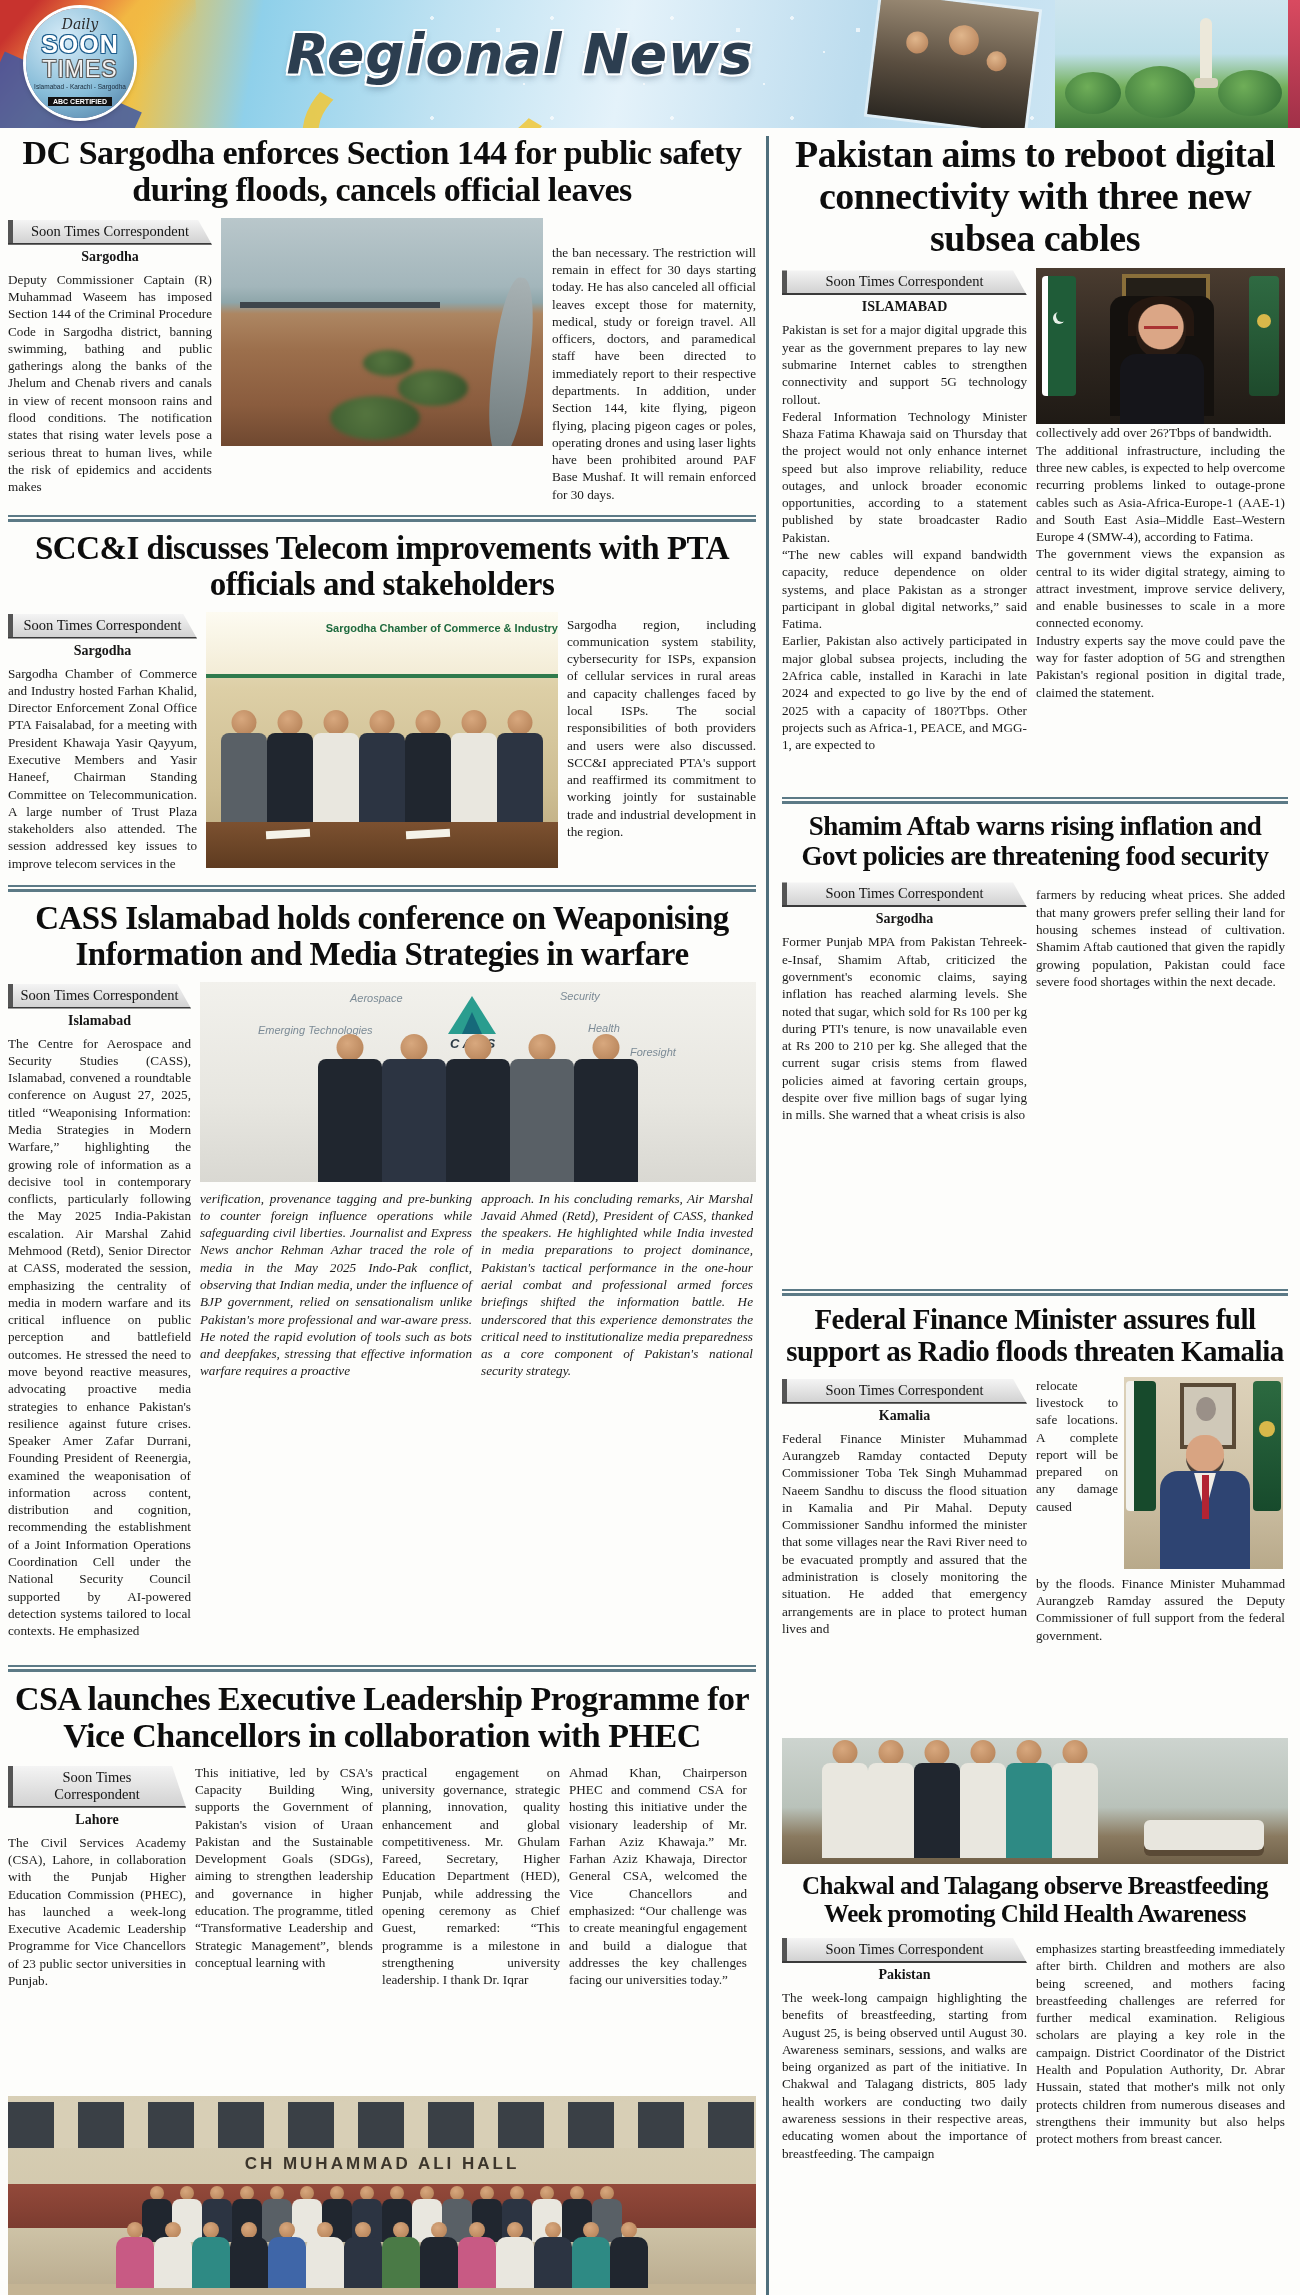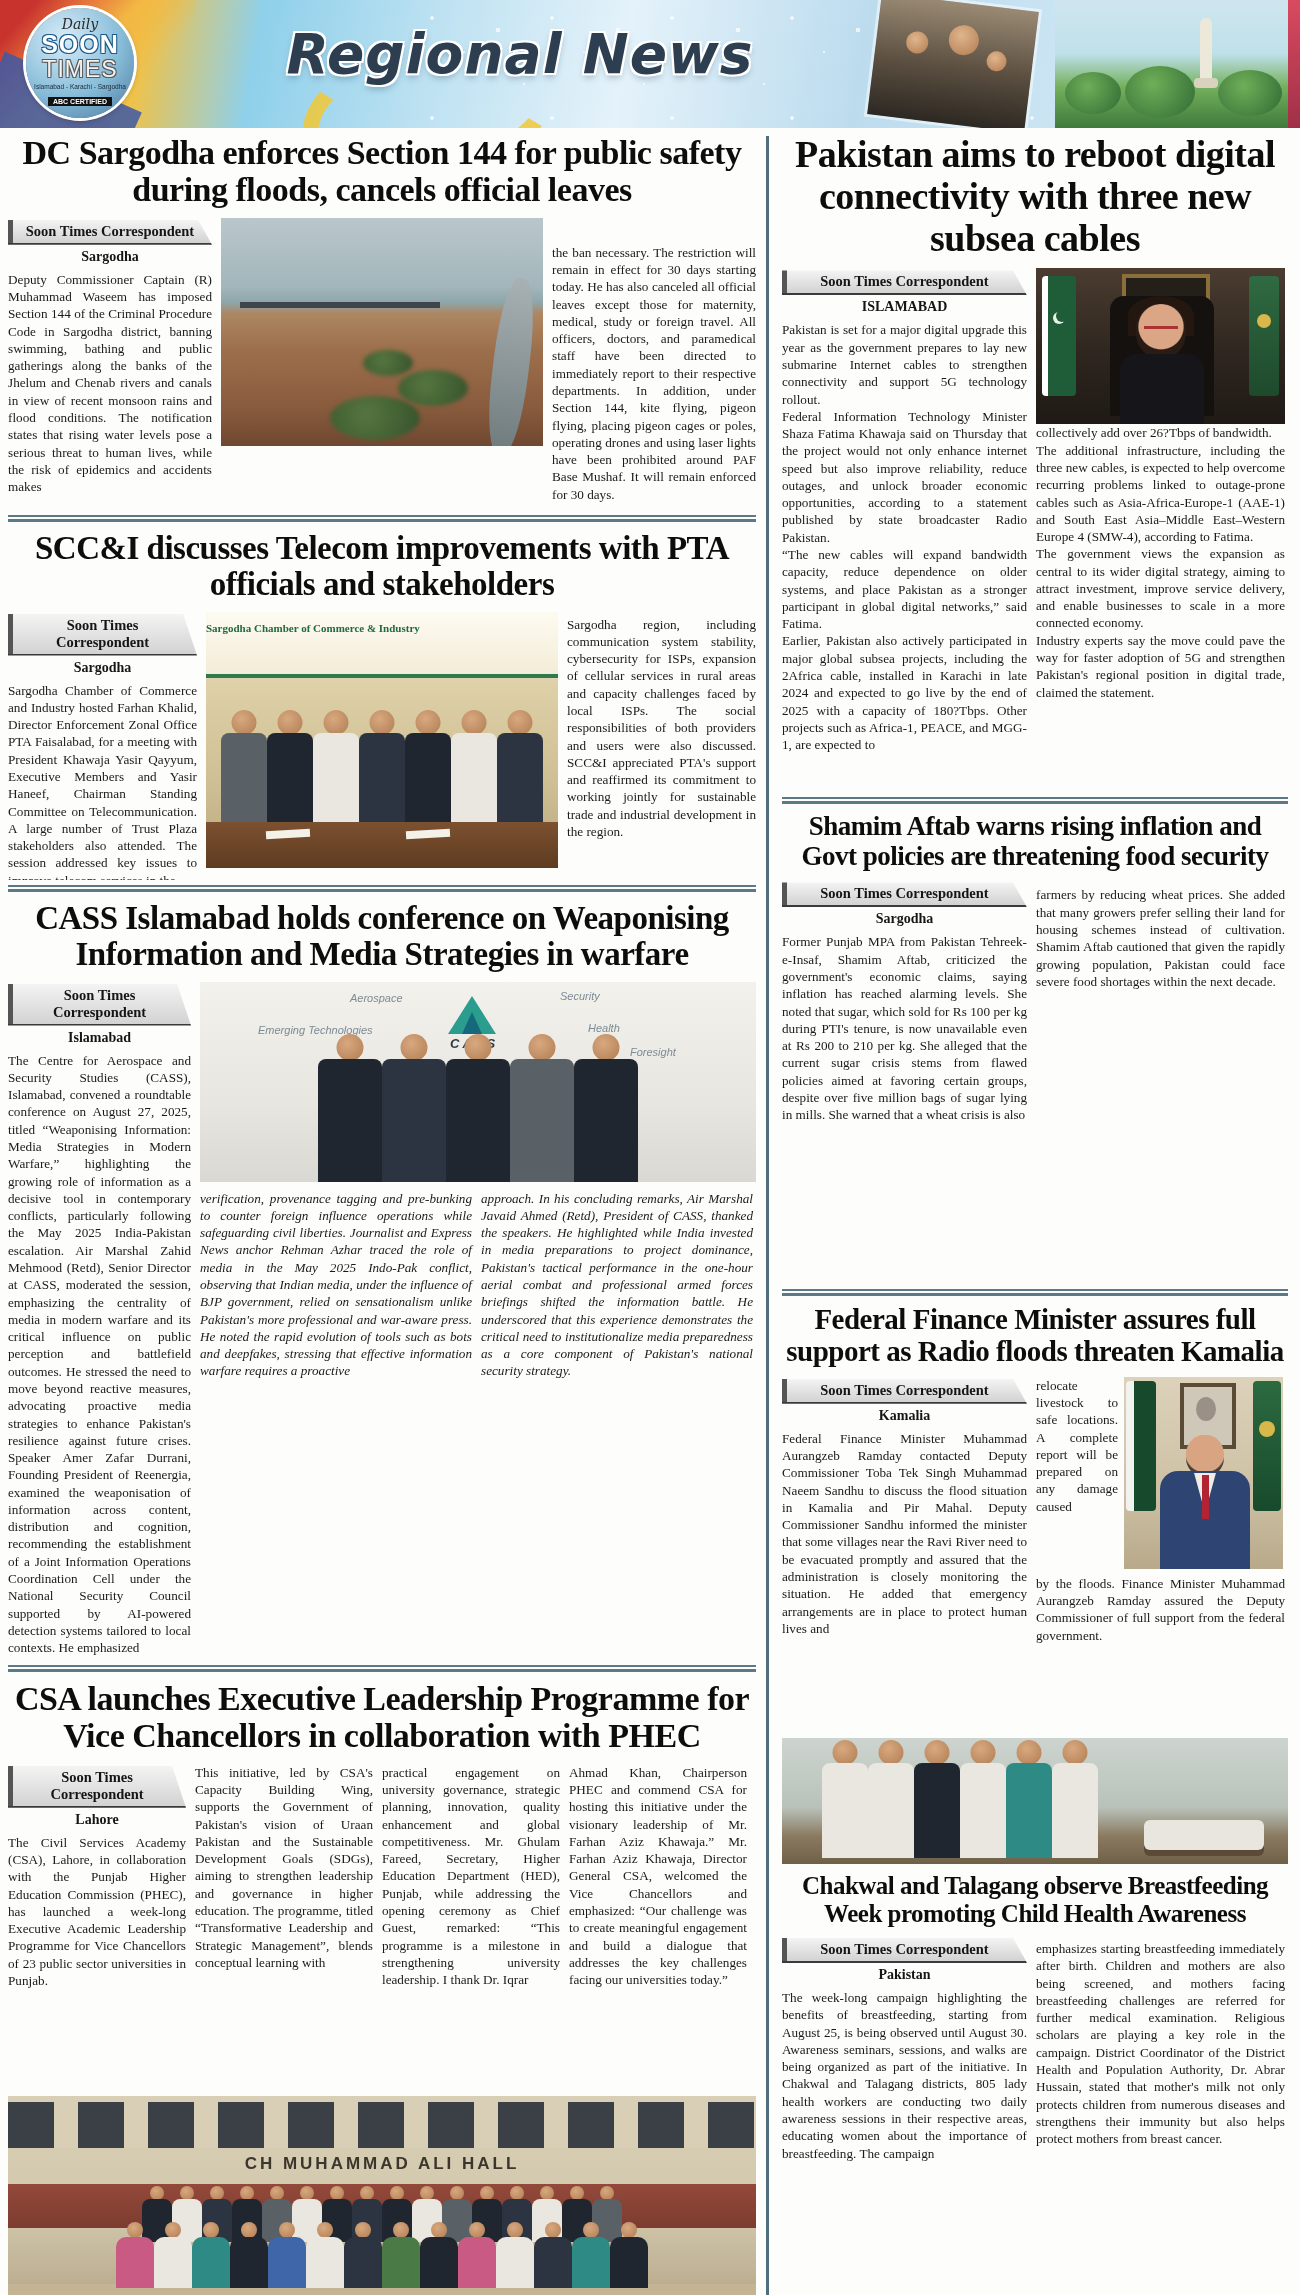--- a/index.html
+++ b/index.html
@@ -56,37 +56,37 @@
   .b-subsea{height:660px;} .b-aftab{height:474px;} .b-kamalia{height:430px;} .b-bf{height:430px;}
 
   h1{margin:2px 0 9px;text-align:center;font-weight:bold;color:#0d0d0d;letter-spacing:-.5px;line-height:1.1;
      font-family:"Liberation Serif",serif;}
   .h-a1{font-size:34px;} .h-scci{font-size:33px;} .h-cass{font-size:33px;} .h-csa{font-size:34px;}
   .h-subsea{font-size:38px;} .h-aftab{font-size:27px;} .h-kamalia{font-size:29px;} .h-bf{font-size:25px;}
 
   .row{display:flex;gap:9px;}
   .tag{position:relative;background:linear-gradient(180deg,#f4f4f4,#d2d2d2);border-bottom:2px solid #3a3a3a;
     clip-path:polygon(0 0,calc(100% - 14px) 0,100% 100%,0 100%);
-    font-size:14.5px;text-align:center;padding:3px 11px 3px;margin:2px 0 0;font-weight:bold;}
+    font-size:14.5px;text-align:center;padding:3px 11px 3px;margin:2px 0 0;}
   .tag::before{content:"";position:absolute;left:0;top:0;bottom:0;width:5px;background:#555;}
   .dateline{text-align:center;font-weight:bold;font-size:14px;padding:4px 0 6px;}
   .body{font-size:13.2px;line-height:1.31;text-align:justify;white-space:pre-line;color:#1a1a1a;}
 
   
   .photo{position:relative;overflow:hidden;flex:none;background:#ccc;}
   .flood{width:322px;height:228px;
     background:linear-gradient(180deg,#b9c7cb 0%,#a3b6bb 30%,#8ea6aa 37%,#ad8662 42%,#9c6f4c 58%,#8a5c3e 82%,#6f4830 100%);}
   .bridge{position:absolute;left:6%;top:37%;width:62%;height:6px;background:#3e464c;box-shadow:0 10px 0 -3px rgba(70,70,70,.35);}
   .road{position:absolute;right:14px;top:26%;bottom:-10px;width:36px;border-radius:45%;
     background:linear-gradient(180deg,#a8b2b4,#6f7a7c);transform:rotate(7deg);}
   .veg{position:absolute;border-radius:50%;background:radial-gradient(circle at 40% 40%,#55753f,#35522b);filter:blur(2px);}
 
   .scciph{width:352px;height:256px;background:linear-gradient(180deg,#efe8d2 0%,#ddcfa6 30%,#cdbd92 70%,#b8a67c 100%);}
   .scci-banner{position:absolute;left:0;top:0;right:0;height:52px;background:linear-gradient(#fdfbf1,#f3ecd6);
-    border-bottom:4px solid #2f7a4c;text-align:left;font-family:Liberation Serif, serif;
+    border-bottom:4px solid #2f7a4c;text-align:right;font-family:Liberation Sans, sans-serif;
     font-size:11px;font-weight:bold;color:#1f6a3e;padding-top:10px;}
   .scci-table{position:absolute;left:0;right:0;bottom:0;height:46px;background:linear-gradient(#7c5130,#5e3b20);}
   .paper{position:absolute;bottom:30px;background:#f4f2e8;height:8px;width:44px;transform:rotate(-3deg);}
 
   .pers{position:relative;flex:none;}
   .pers::before{content:"";position:absolute;top:0;left:50%;transform:translateX(-50%);
     border-radius:50%;background:radial-gradient(circle at 40% 35%,#d8a87e,#b07c52);}
   .pers::after{content:"";position:absolute;left:0;right:0;bottom:0;border-radius:8px 8px 0 0;background:var(--suit,#222833);}
   .p-m{width:46px;height:118px;} .p-m::before{width:25px;height:25px;} .p-m::after{top:23px;}
   .p-t{width:64px;height:148px;} .p-t::before{width:27px;height:27px;} .p-t::after{top:25px;}

